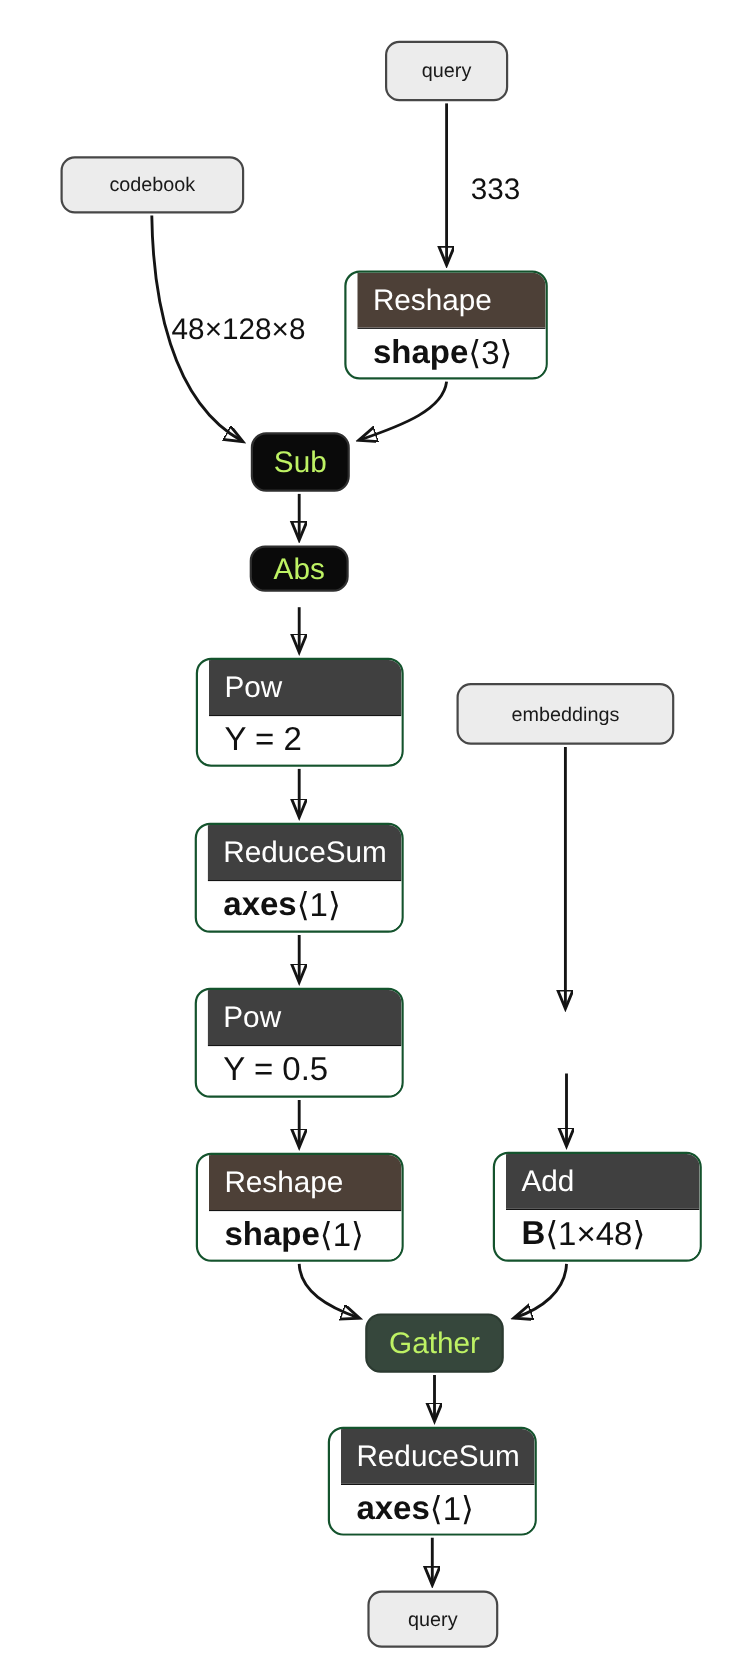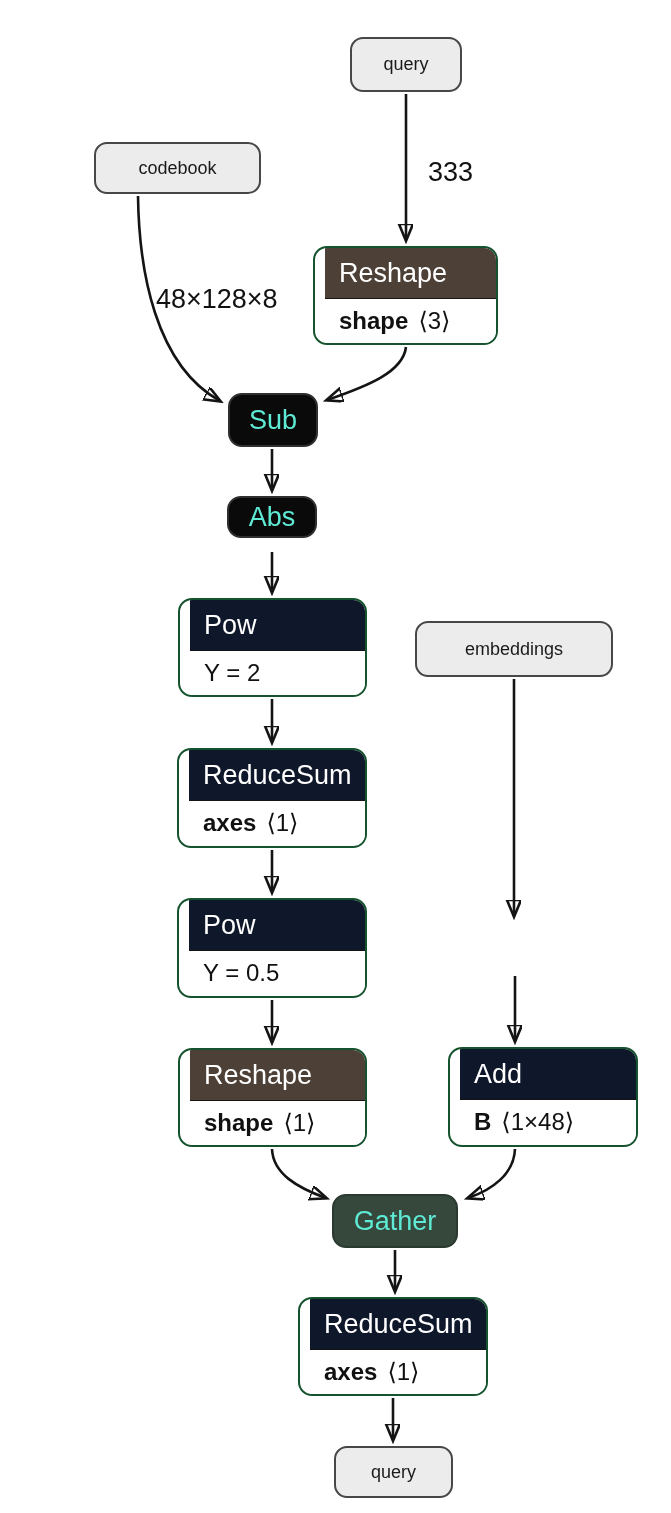--- a/index.html
+++ b/index.html
@@ -13,35 +13,35 @@
   .io-node {
     position:absolute; box-sizing:border-box;
     background:#ececec; border:2.5px solid #474747; border-radius:13px;
     display:flex; align-items:center; justify-content:center;
     font-size:18px; color:#1a1a1a;
   }
   .op-small {
     position:absolute; box-sizing:border-box;
     background:#0a0a0a; border:2px solid #2f2f2f; border-radius:14px;
     display:flex; align-items:center; justify-content:center;
-    font-size:27px; color:#5eead4;
+    font-size:27px; color:#bef264;
   }
   .op-small.green { background:#36473c; border-color:#2b3a30; }
   .op-block {
     position:absolute; box-sizing:border-box;
     border:2px solid #14532d; border-radius:14px; overflow:hidden; background:#ffffff;padding-left:10px;
   }
   .op-block .hdr {
     height:50px; display:flex; align-items:center; padding:0 14px;
-    background:#0f172a; color:#ffffff; font-size:27px;
+    background:#404040; color:#ffffff; font-size:27px;
   }
   .op-block.brown .hdr { background:#4d4037; }
   .op-block .bdy {
     box-sizing:border-box; height:45px; display:flex; align-items:center;
-    padding:0 14px; gap:10px; background:#ffffff; color:#111111; font-size:24px;
+    padding:0 14px; background:#ffffff; color:#111111; font-size:30px;
     border-top:1px solid #141414;
   }
   .bdy .an { font-weight:bold; }
   .bdy .an:empty { display:none; }
   .edge-label {
     position:absolute; font-size:27px; color:#111111; white-space:nowrap;
   }
 </style>
 </head>
 <body>
@@ -70,21 +70,21 @@
     <path d="M 393 1398 L 393 1440" marker-end="url(#arrow)"></path>
   </svg>
 
   <div class="edge-label" style="left:428px; top:157px;">333</div>
   <div class="edge-label" style="left:156px; top:284px;">48×128×8</div>
 
   <div class="io-node" style="left:350px; top:37px; width:112px; height:55px;">
     <span>query</span>
   </div>
 
-  <div class="io-node" style="left:55px; top:142px; width:167px; height:52px;margin-left:39px;">
+  <div class="io-node" style="left:55px; top:142px; width:167px; height:52px;">
     <span>codebook</span>
   </div>
 
   <div class="op-block brown" style="left:313px; top:246px; width:185px; height:99px;">
     <div class="hdr">Reshape</div>
     <div class="bdy">
       <span class="an">shape</span>
       <span class="av">⟨3⟩</span>
     </div>
   </div>

